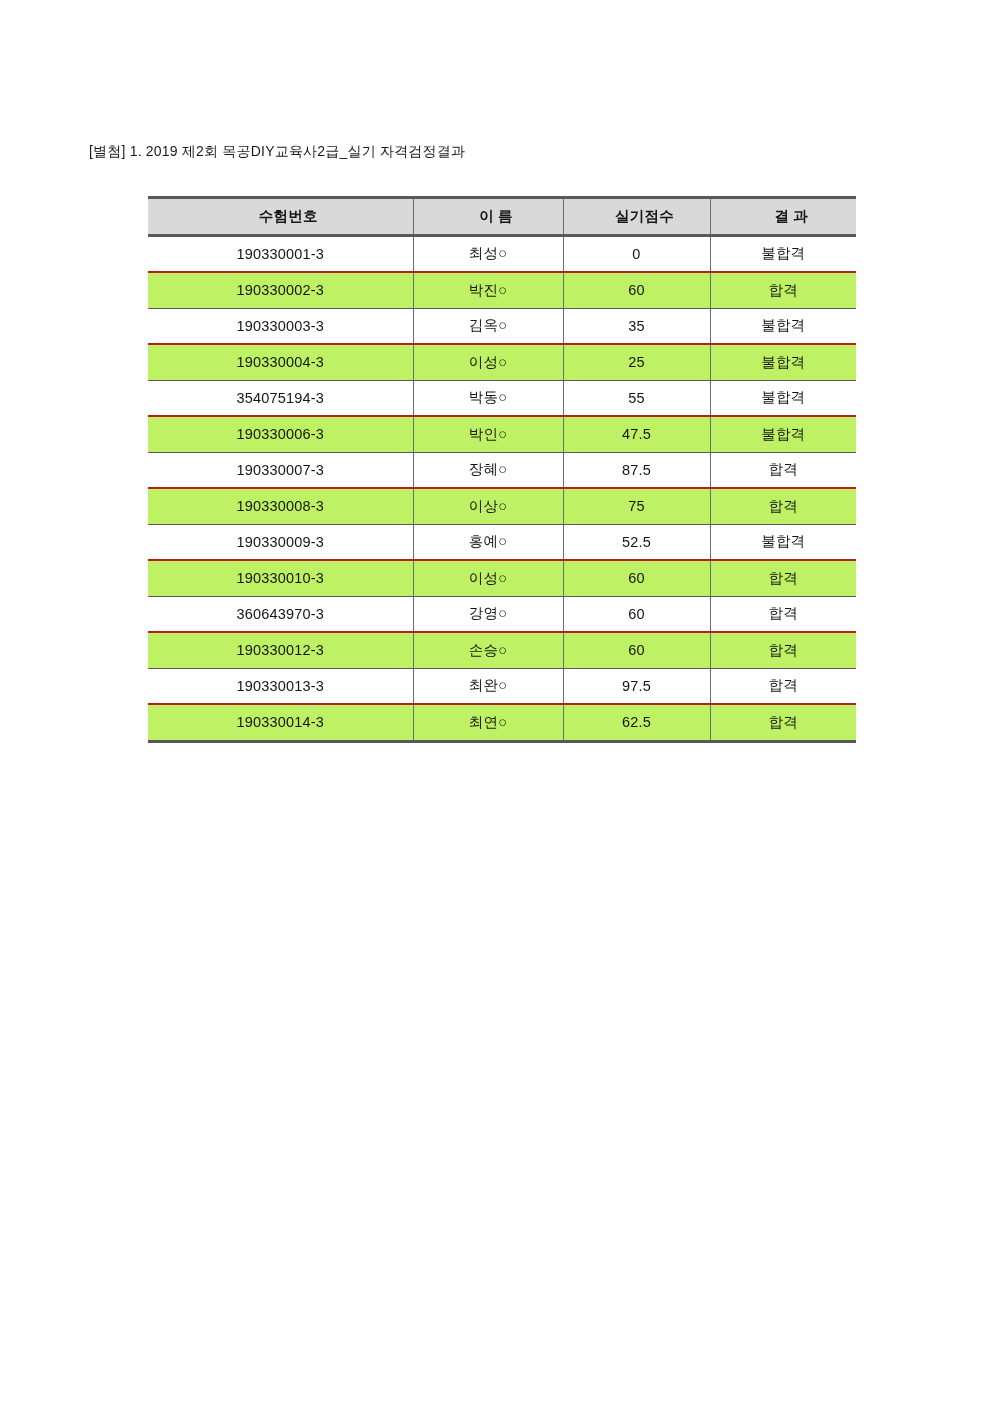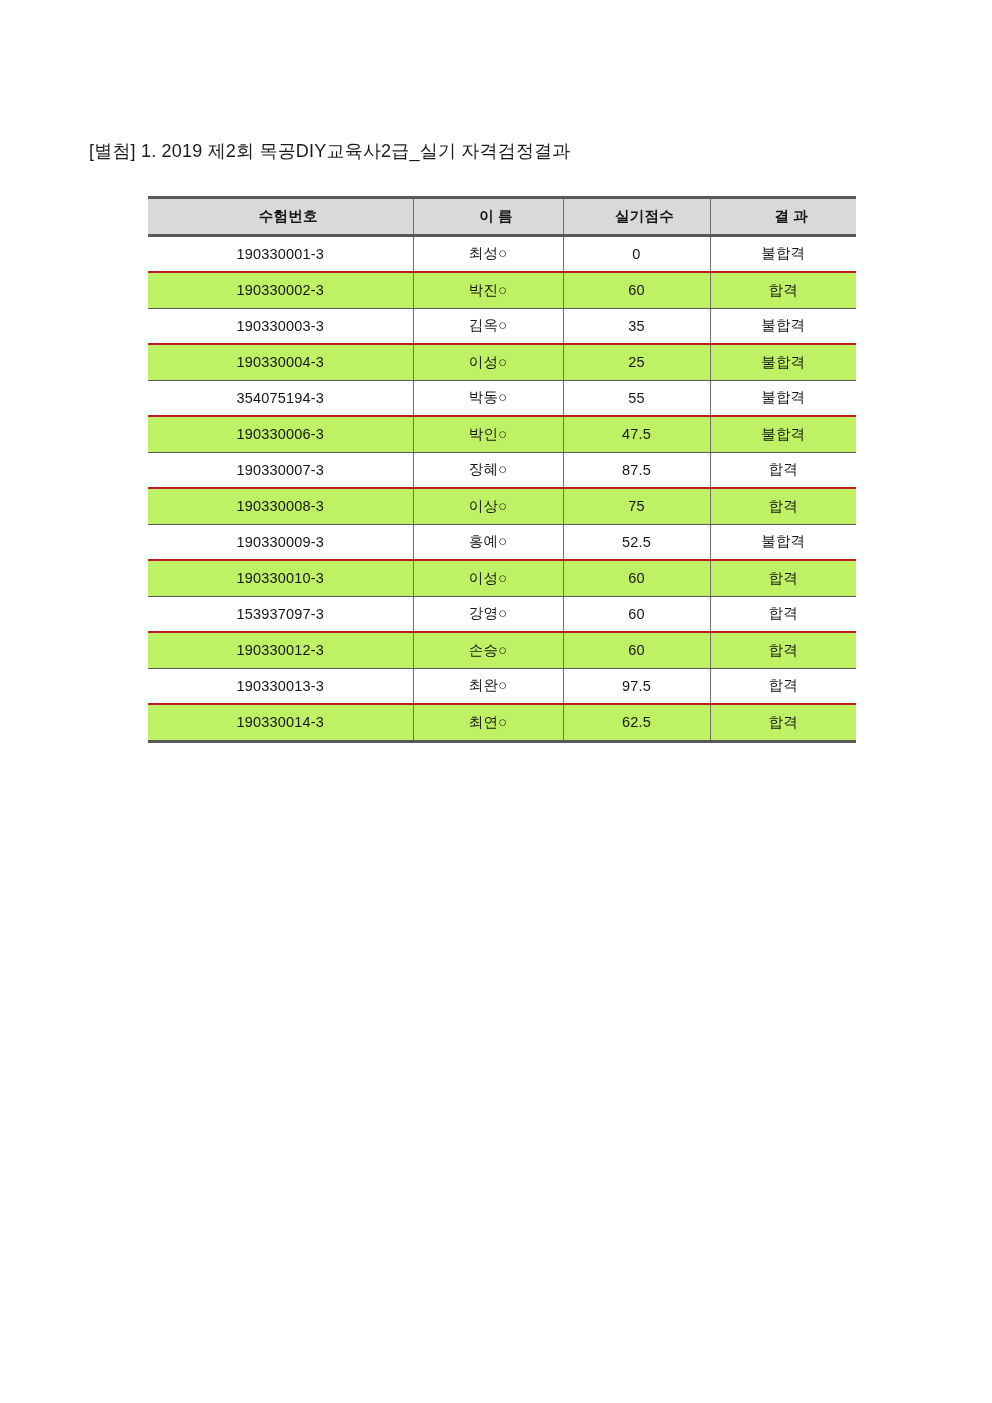--- a/index.html
+++ b/index.html
@@ -21,21 +21,21 @@
     inset: 0;
     background: #ffffff;
     overflow: hidden;
   }
 
   
   .doc-title {
     position: absolute;
     left: 89px;
     top: 140px;
-    font-size: 18px;
+    font-size: 14px;
     line-height: 22px;
     letter-spacing: 0.2px;
     color: #1a1a1a;
     white-space: nowrap;
     text-align: right;
   }
 
   
   .result-table-wrap {
     position: absolute;
@@ -173,21 +173,21 @@
           <td>52.5</td>
           <td>불합격</td>
         </tr>
         <tr class="row-shaded">
           <td>190330010-3</td>
           <td>이성○</td>
           <td>60</td>
           <td>합격</td>
         </tr>
         <tr class="row-plain">
-          <td>153937097-3</td>
+          <td>360643970-3</td>
           <td>강영○</td>
           <td>60</td>
           <td>합격</td>
         </tr>
         <tr class="row-shaded">
           <td>190330012-3</td>
           <td>손승○</td>
           <td>60</td>
           <td>합격</td>
         </tr>

